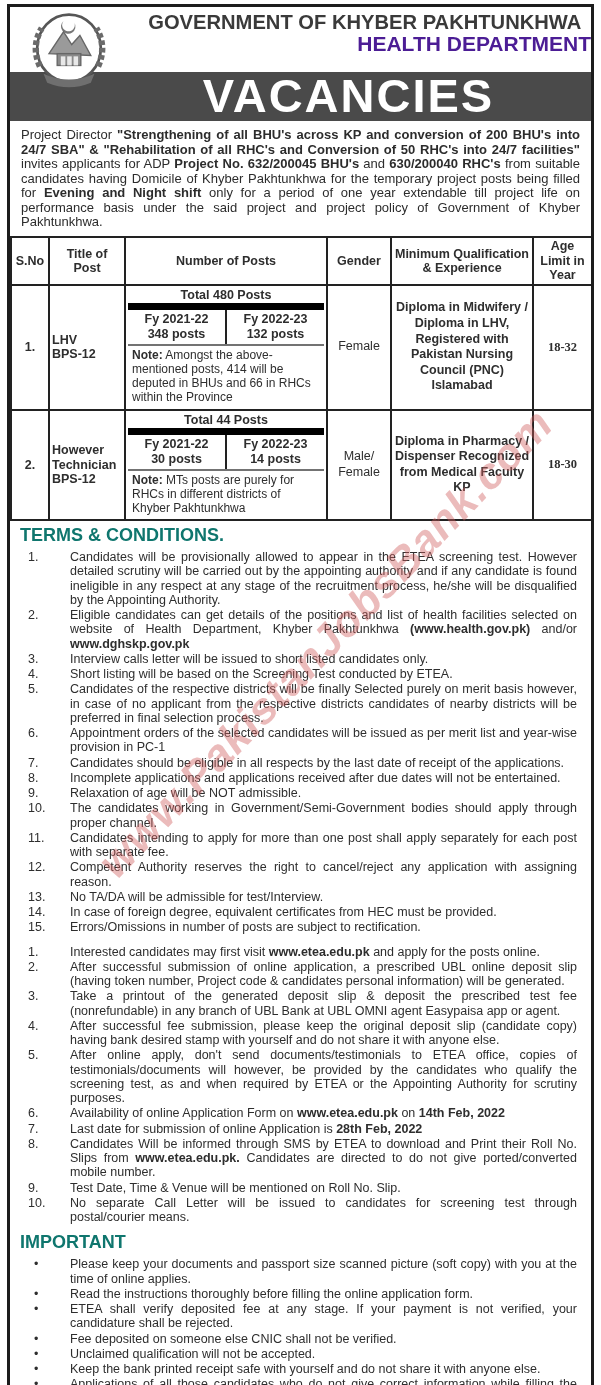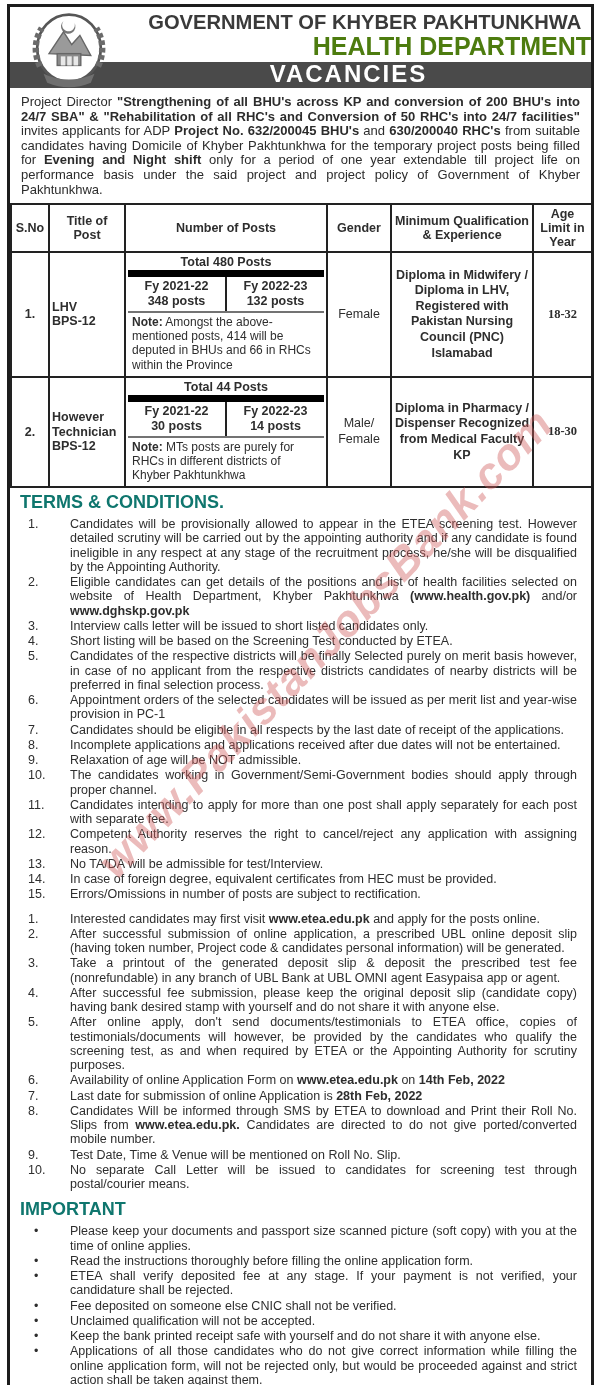--- a/index.html
+++ b/index.html
@@ -3,23 +3,23 @@
 <meta charset="utf-8">
 <style>
   html,body{margin:0;padding:0;background:#ffffff;}
   body{width:601px;font-family:"Liberation Sans",sans-serif;color:#2e2e2e;}
   .b{font-weight:bold;}
   .ad{position:relative;margin:4px 7px 0 7px;border:3px solid #1c1c1c;background:#fff;overflow:hidden;}
   
   .hdr{position:relative;}
   .hdr-text{margin-left:96px;text-align:right;padding-top:4px;}
   .org1{font-size:21px;font-weight:bold;color:#3a3a3a;letter-spacing:0px;transform:scaleX(.96);line-height:1.05;}
-  .org2{font-size:25px;font-weight:bold;color:#4d7c0f;line-height:1.05;margin-bottom:3px;}
+  .org2{font-size:21px;font-weight:bold;color:#4c1d95;line-height:1.05;margin-bottom:17px;}
   .banner{background:#4a4a4a;text-align:center;padding:0 0 2px 96px;}
-  .banner-text{font-size:24px;font-weight:bold;color:#fff;letter-spacing:2px;line-height:1.0;}
+  .banner-text{font-size:47px;font-weight:bold;color:#fff;letter-spacing:2px;line-height:1.0;}
   .logo{position:absolute;left:13px;top:3px;width:92px;height:80px;z-index:3;}
   
   .intro{padding:7px 11px 6px 11px;font-size:13px;line-height:1.12;text-align:justify;color:#2c2c2c;}
   
   table.posts{border-collapse:collapse;table-layout:fixed;width:581px;margin:0;}
   table.posts th,table.posts td{border:2px solid #222;font-size:12.5px;vertical-align:middle;padding:1px 2px;}
   table.posts th{font-weight:bold;text-align:center;height:44px;line-height:1.15;}
   td.sno{text-align:center;vertical-align:top;font-weight:bold;padding-top:4px;}
   td.title{vertical-align:top;font-weight:bold;padding:3px 2px 0 3px;line-height:1.15;}
   td.postscell{padding:0;vertical-align:top;}

